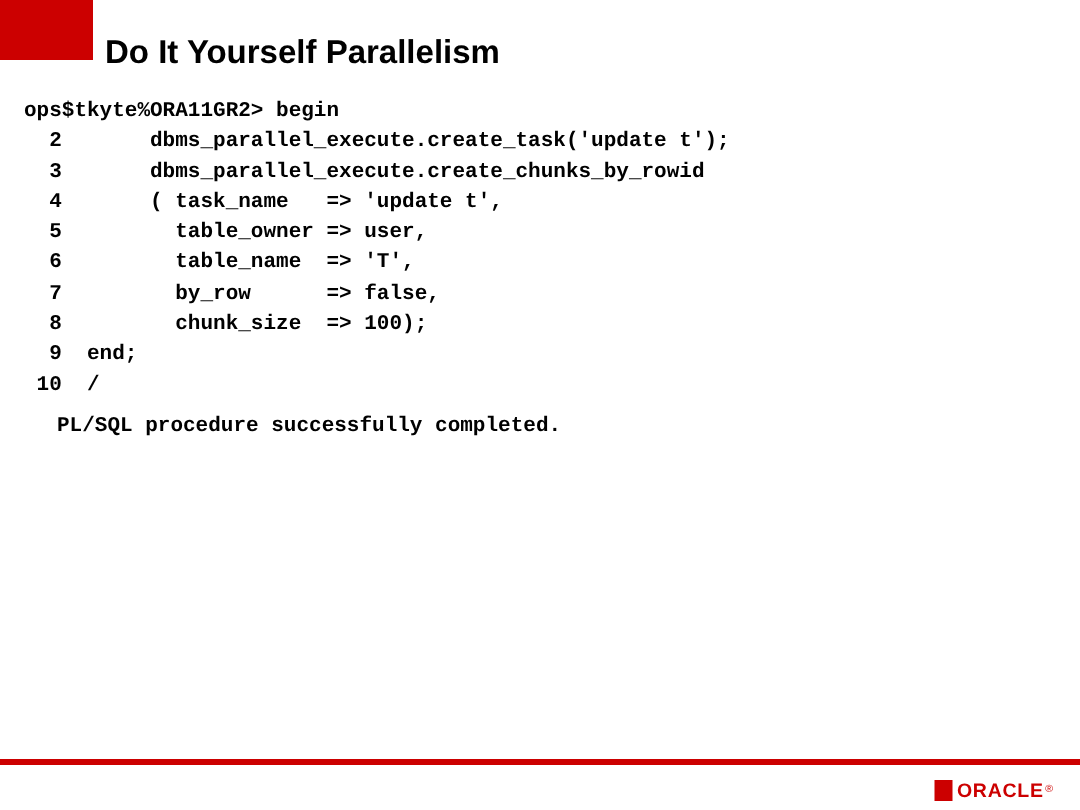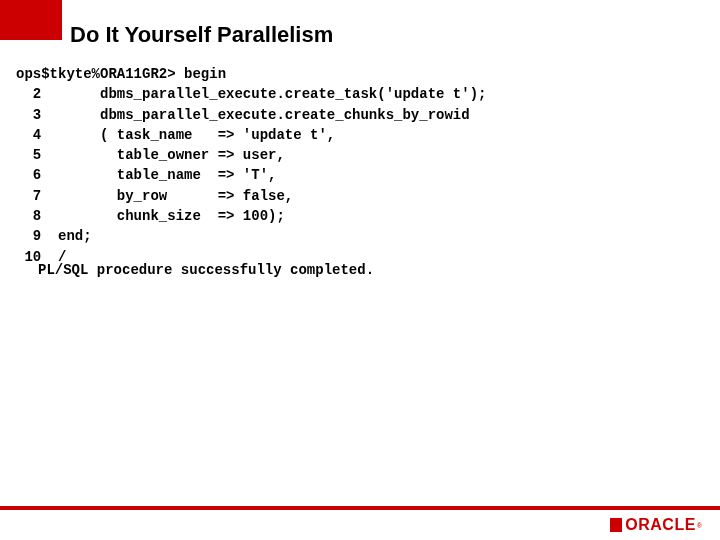--- a/index.html
+++ b/index.html
@@ -1,25 +1,25 @@
 <!DOCTYPE html>
 <html><head>
 <meta charset="utf-8">
 <style>
   * { margin: 0; padding: 0; box-sizing: border-box; }
   html, body { width: 720px; height: 540px; font-family: Arial, Helvetica, sans-serif; background: #fff; }
   .slide { position: relative; width: 720px; height: 540px; background: #fff; overflow: hidden; }
   .red-block { position: absolute; top: 0; left: 0; width: 62px; height: 40px; background: #c00; }
   .title { position: absolute; top: 22px; left: 70px; font-size: 22px; font-weight: bold; color: #000; }
   .code-block { position: absolute; top: 64px; left: 16px; right: 24px; font-family: "Courier New", Courier, monospace; font-size: 14px; font-weight: bold; line-height: 1.45; white-space: pre; color: #000; }
-  .result-line { position: absolute; top: 262px; left: 24px; font-family: "Courier New", Courier, monospace; font-size: 14px; font-weight: bold; color: #000; padding-left: 14px; }
+  .result-line { position: absolute; top: 276px; left: 24px; font-family: "Courier New", Courier, monospace; font-size: 14px; font-weight: bold; color: #000; padding-left: 14px; }
   .footer-bar { position: absolute; bottom: 30px; left: 0; right: 0; height: 4px; background: #c00; }
   .logo { position: absolute; bottom: 6px; right: 18px; display: flex; align-items: center; }
   .logo-box { width: 12px; height: 14px; background: #c00; margin-right: 3px; }
-  .logo-text { font-family: Arial, sans-serif; font-weight: bold; font-size: 16px; letter-spacing: 0.5px; color: #c00; }
+  .logo-text { font-family: Arial, sans-serif; font-weight: bold; font-size: 13px; letter-spacing: 0.5px; color: #c00; }
   .logo-reg { font-size: 7px; color: #c00; vertical-align: top; margin-left: 1px; }
 </style>
 </head>
 <body>
 
 <div class="slide">
   <div class="red-block"></div>
   <h1 class="title">Do It Yourself Parallelism</h1>
 
   <div class="code-block"><span>ops$tkyte%ORA11GR2&gt; begin</span>

